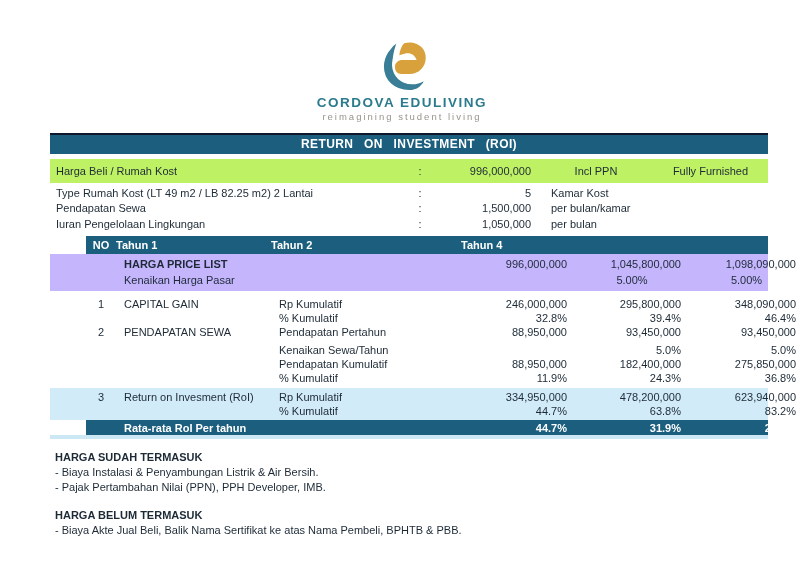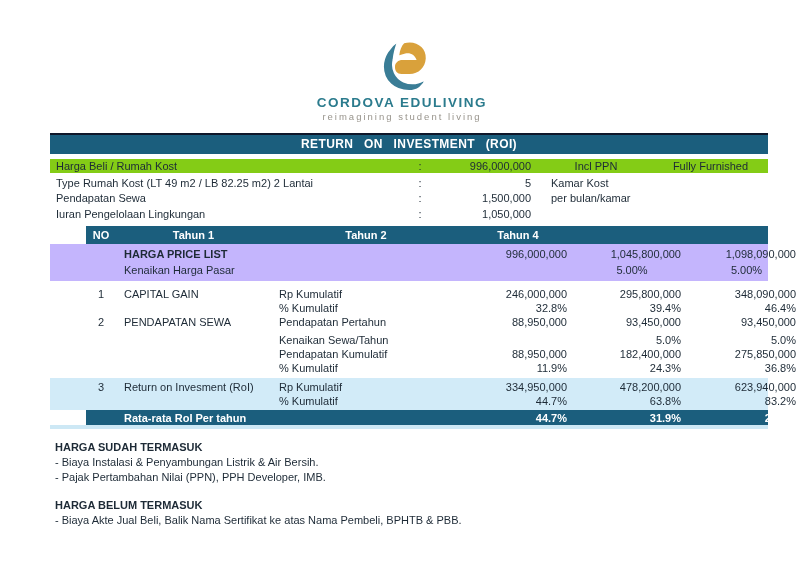--- a/index.html
+++ b/index.html
@@ -14,34 +14,34 @@
   .brand-name{margin-top:3px;font-size:13.5px;font-weight:bold;color:#2b7b8d;letter-spacing:1.5px;line-height:16px;}
   .brand-tagline{font-size:9.5px;color:#98948c;letter-spacing:2px;line-height:12px;}
   
   .sheet{width:718px;margin-left:50px;}
   .title-bar{
     margin-top:10px;height:19px;line-height:19px;background:#1b5e7d;border-top:2px solid #0f172a;
     color:#ffffff;font-weight:bold;font-size:12px;text-align:center;letter-spacing:.4px;word-spacing:7px;
   }
   
   .info-grid{display:grid;grid-template-columns:365px 10px 114px 114px 115px;align-items:center;}
-  .row-hl{background:#84cc16;height:14px;margin-top:5px;}
+  .row-hl{background:#bef264;height:24px;margin-top:5px;}
   .row-plain{height:15.5px;}
   .cell-label{padding-left:6px;}
   .cell-colon{text-align:center;}
   .cell-val{text-align:right;padding-right:8px;}
   .cell-ctr{text-align:center;}
   .cell-unit{grid-column:4/6;padding-left:12px;text-align:left;}
   .info-white{margin-top:2px;}
   
   .tgrid{display:grid;grid-template-columns:30px 155px 190px 114px 114px 115px;margin-left:36px;}
   .thead{margin-top:4px;height:18px;line-height:18px;background:#1b5e7d;color:#ffffff;font-weight:bold;font-size:11px;}
   .th-no{text-align:center;}
   .th-uraian{grid-column:2/4;text-align:center;}
-  .th-t{text-align:center;}
+  .th-t{text-align:left;}
   .price-block{background:#c4b5fd;padding:2px 16px 3px 0;}
   .price-line{height:16px;line-height:16px;}
   .pb-label{grid-column:2/4;padding-left:8px;}
   .bold{font-weight:bold;}
   .trow{height:14px;line-height:14px;}
   .grp1{margin-top:6px;}
   .gap-top{margin-top:4px;}
   .c-no{text-align:center;}
   .c-label{padding-left:8px;}
   .c-sub{padding-left:8px;}
@@ -90,20 +90,21 @@
       <div class="info-grid row-plain">
         <div class="cell-label">Pendapatan Sewa</div>
         <div class="cell-colon">:</div>
         <div class="cell-val">1,500,000</div>
         <div class="cell-unit">per bulan/kamar</div>
       </div>
       <div class="info-grid row-plain">
         <div class="cell-label">Iuran Pengelolaan Lingkungan</div>
         <div class="cell-colon">:</div>
         <div class="cell-val">1,050,000</div>
+        <div class="cell-unit">per bulan</div>
       </div>
     </div>
 
     <div class="tgrid thead">
       <div class="th-no">NO</div>
       <div class="th-t">Tahun 1</div>
       <div class="th-t">Tahun 2</div>
       <div class="th-t">Tahun 4</div>
     </div>
 

